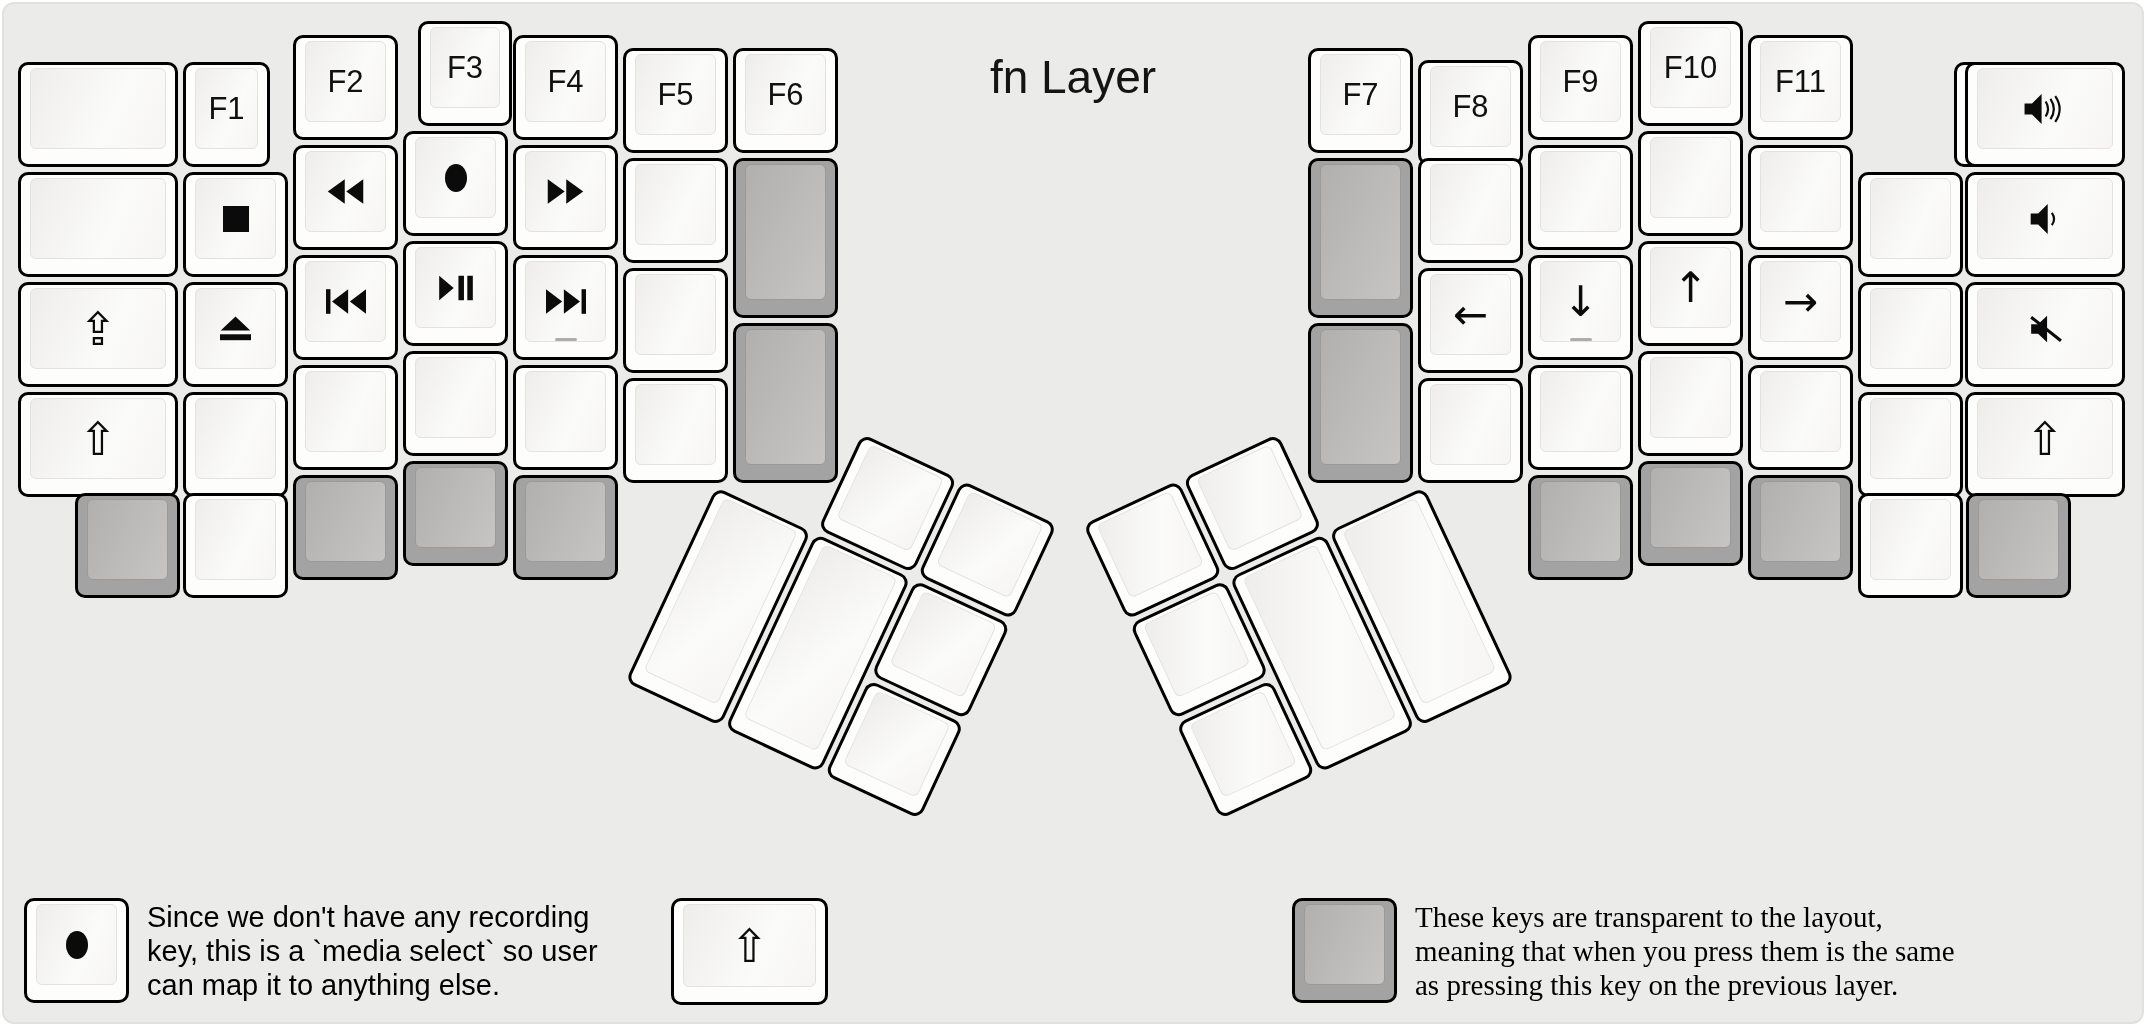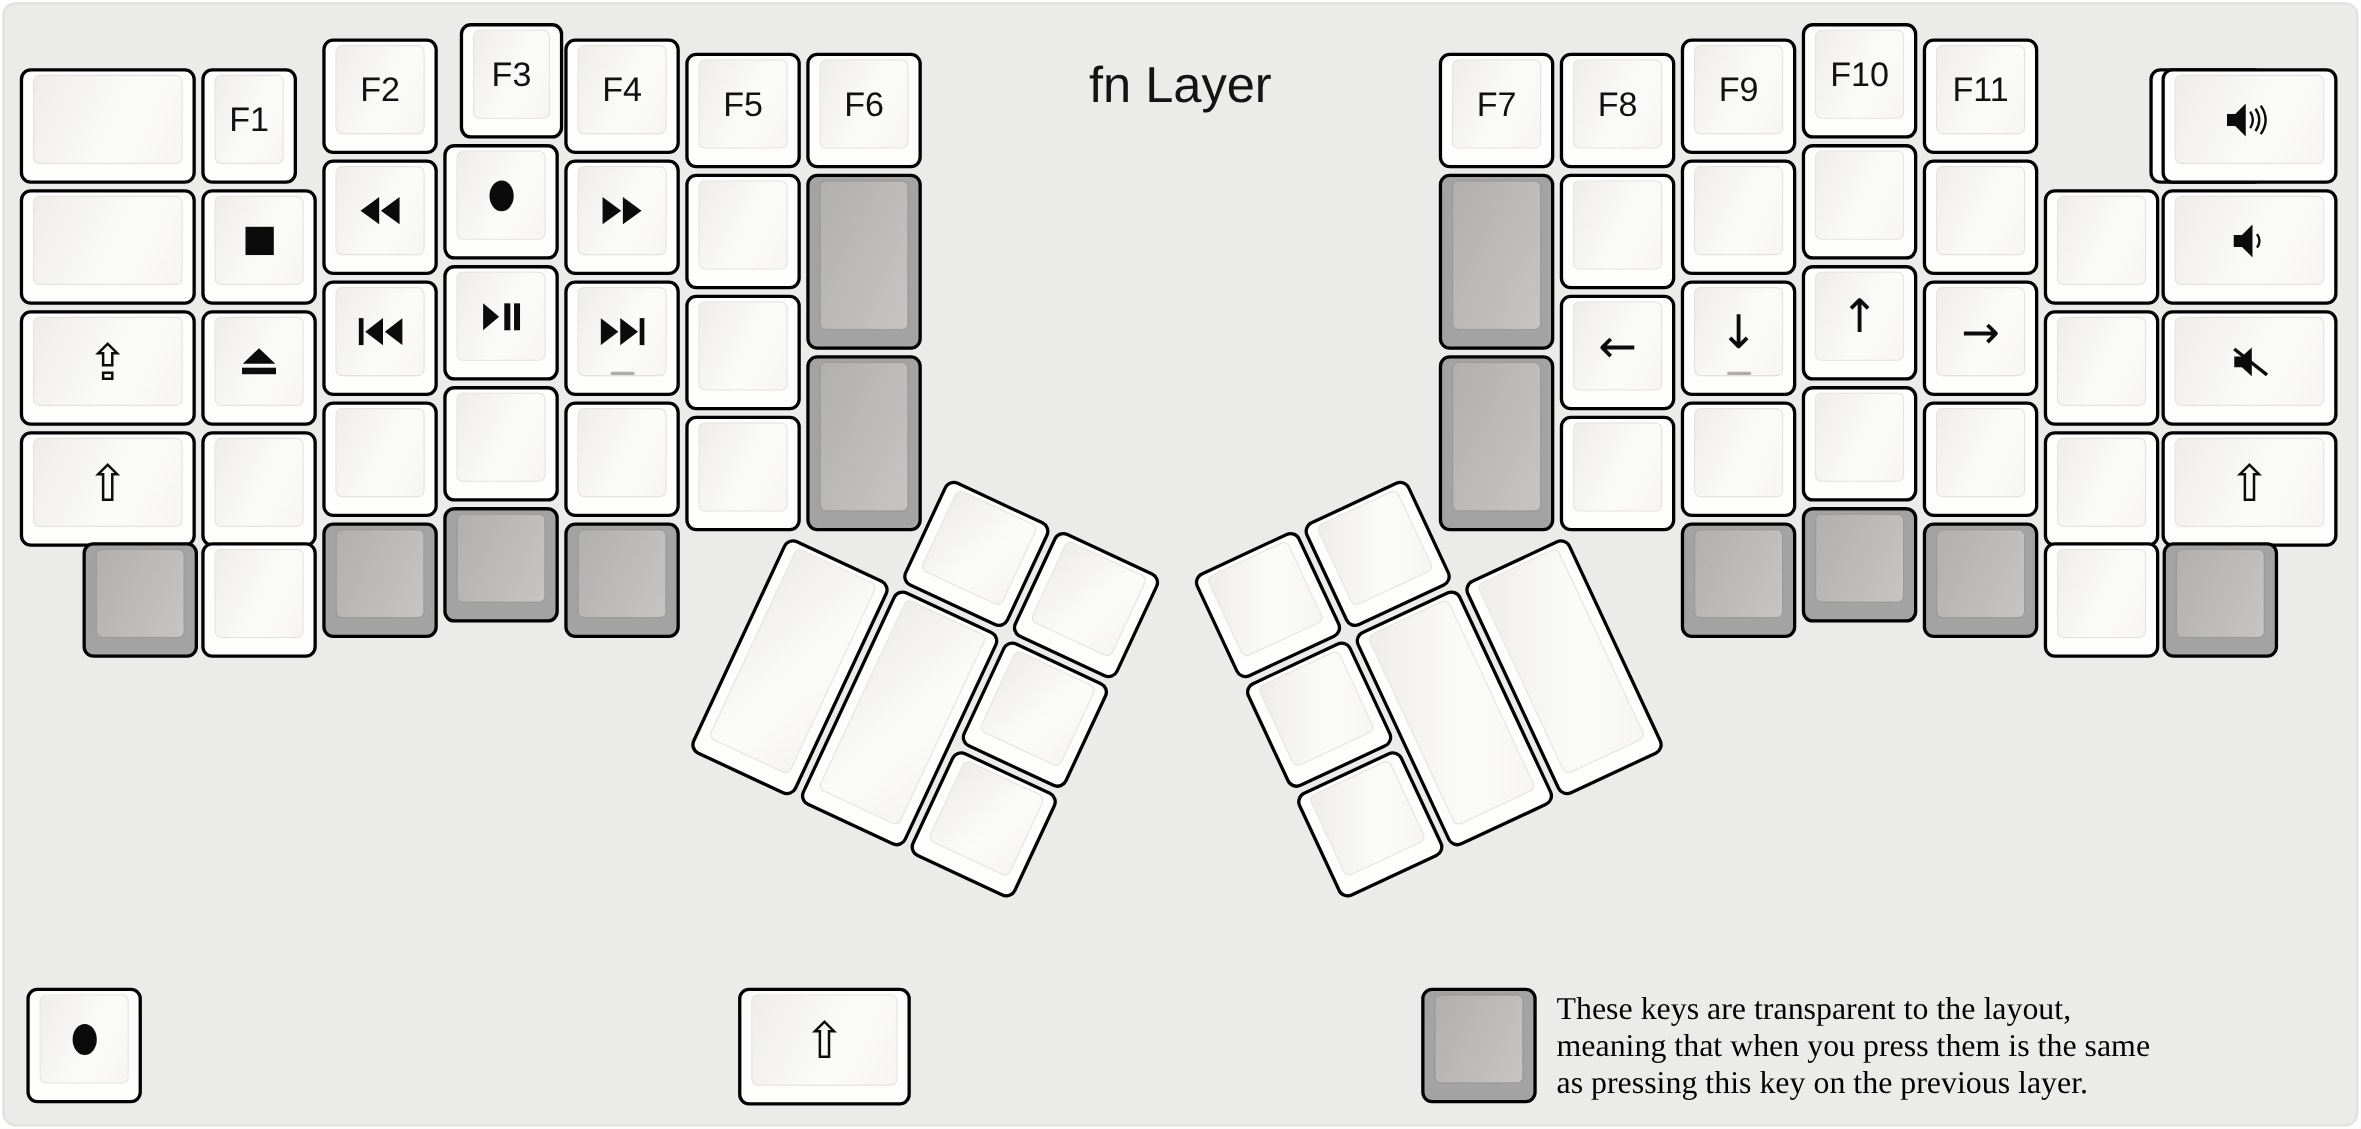--- a/index.html
+++ b/index.html
@@ -215,21 +215,21 @@
         <div class="key key-white" style="left: 1308px; top: 48px; width: 105px; height: 105px;">
           <div class="cap"></div>
           <div class="glyph label">F7</div>
         </div>
         <div class="key key-gray" style="left: 1308px; top: 158px; width: 105px; height: 160px;">
           <div class="cap"></div>
         </div>
         <div class="key key-gray" style="left: 1308px; top: 323px; width: 105px; height: 160px;">
           <div class="cap"></div>
         </div>
-        <div class="key key-white" style="left: 1418px; top: 48px; width: 105px; height: 105px;">
+        <div class="key key-white" style="left: 1418px; top: 60px; width: 105px; height: 105px;">
           <div class="cap"></div>
           <div class="glyph label">F8</div>
         </div>
         <div class="key key-white" style="left: 1418px; top: 158px; width: 105px; height: 105px;">
           <div class="cap"></div>
         </div>
         <div class="key key-white" style="left: 1418px; top: 268px; width: 105px; height: 105px;">
           <div class="cap"></div>
           <div class="glyph">
             <span class="uni arrow">←</span>
@@ -396,20 +396,23 @@
       <div class="legend-key-slot" style="width: 105px; height: 105px;">
           <div class="key key-white" style="left: 0px; top: 0px; width: 105px; height: 105px;">
             <div class="cap"></div>
             <div class="glyph">
               <svg width="24" height="30" viewBox="0 0 24 30">
                 <ellipse cx="12" cy="15" rx="11" ry="14"></ellipse>
               </svg>
             </div>
           </div>
         </div>
+      <div class="legend-text">Since we don't have any recording
+key, this is a `media select` so user
+can map it to anything else.</div>
     </div>
     <div class="legend-item" id="legend-item-1">
       <div class="legend-key-slot" style="width: 157px; height: 107px;">
           <div class="key key-white" style="left: 0px; top: 0px; width: 157px; height: 107px;">
             <div class="cap"></div>
             <div class="glyph">
               <span class="uni shift">⇧</span>
             </div>
           </div>
         </div>

